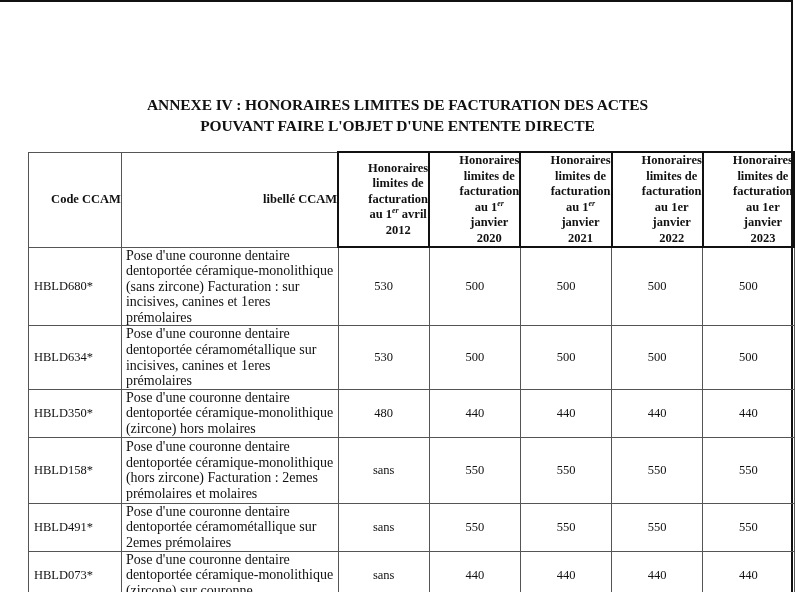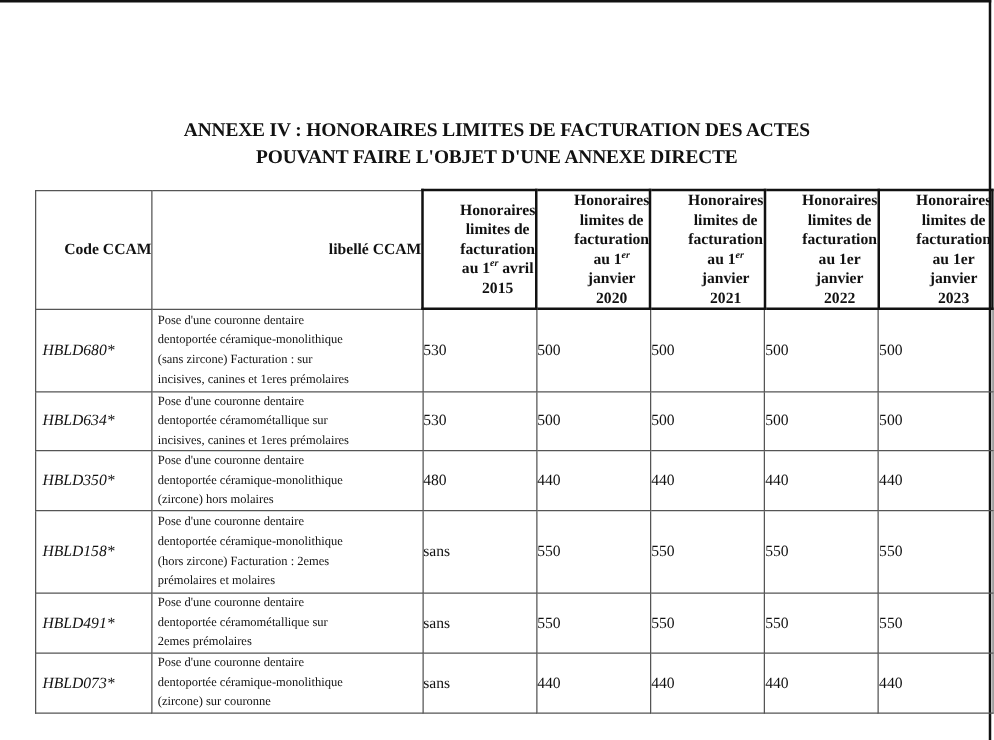--- a/index.html
+++ b/index.html
@@ -10,48 +10,48 @@
   .title { position: absolute; left: 0; width: 795px; text-align: center;
            font-weight: bold; font-size: 15.5px; letter-spacing: -0.1px; }
   .title.l1 { top: 96px; }
   .title.l2 { top: 117px; }
   table { position: absolute; left: 28px; top: 151px; border-collapse: collapse;
           table-layout: fixed; font-size: 12.5px; }
   td, th { border: 1px solid #555; padding: 0; vertical-align: middle; }
   th { font-weight: bold; text-align: center; line-height: 15px; }
   th.code, th.lib { font-size: 12.5px; text-align: right; }
   th.hon { border: 2px solid #111; font-size: 12.5px; line-height: 15.5px; padding-left: 29px; }
-  td.code { padding-left: 5px; font-size: 12.5px; font-style: italic; }
-  td.lib { padding-left: 4px; line-height: 15.6px; font-size: 10px; }
-  td.val { font-size: 12.5px; }
+  td.code { padding-left: 5px; font-size: 12.5px; }
+  td.lib { padding-left: 4px; line-height: 15.6px; font-size: 14px; }
+  td.val { text-align: center; font-size: 12.5px; }
   sup { font-size: 8px; vertical-align: 5px; line-height: 0; font-style: italic; }
 </style>
 </head>
 <body>
 
 <div class="frame"></div>
 
 <div class="title l1">ANNEXE IV : HONORAIRES LIMITES DE FACTURATION DES ACTES</div>
-<div class="title l2">POUVANT FAIRE L'OBJET D'UNE ANNEXE DIRECTE</div>
+<div class="title l2">POUVANT FAIRE L'OBJET D'UNE ENTENTE DIRECTE</div>
 
 <table>
   <colgroup>
     <col style="width:95px">
     <col style="width:225px">
     <col style="width:81px">
     <col style="width:81px">
     <col style="width:80px">
     <col style="width:81px">
     <col style="width:80px">
   </colgroup>
   <thead>
     <tr style="height:86px">
       <th class="code">Code CCAM</th>
       <th class="lib">libellé CCAM</th>
-      <th class="hon"><span>Honoraires</span><br><span>limites de</span><br><span>facturation</span><br><span>au 1</span><sup>er</sup><span> avril</span><br><span>2015</span></th>
+      <th class="hon"><span>Honoraires</span><br><span>limites de</span><br><span>facturation</span><br><span>au 1</span><sup>er</sup><span> avril</span><br><span>2012</span></th>
       <th class="hon"><span>Honoraires</span><br><span>limites de</span><br><span>facturation</span><br><span>au 1</span><sup>er</sup><br><span>janvier 2020</span></th>
       <th class="hon"><span>Honoraires</span><br><span>limites de</span><br><span>facturation</span><br><span>au 1</span><sup>er</sup><br><span>janvier 2021</span></th>
       <th class="hon"><span>Honoraires</span><br><span>limites de</span><br><span>facturation</span><br><span>au 1er</span><br><span>janvier 2022</span></th>
       <th class="hon"><span>Honoraires</span><br><span>limites de</span><br><span>facturation</span><br><span>au 1er</span><br><span>janvier 2023</span></th>
     </tr>
   </thead>
   <tbody id="tbody">
       <tr style="height: 66px;">
         <td class="code">HBLD680*</td>
         <td class="lib"><span>Pose d'une couronne dentaire</span><br><span>dentoportée céramique-monolithique</span><br><span>(sans zircone) Facturation : sur</span><br><span>incisives, canines et 1eres prémolaires</span></td>

